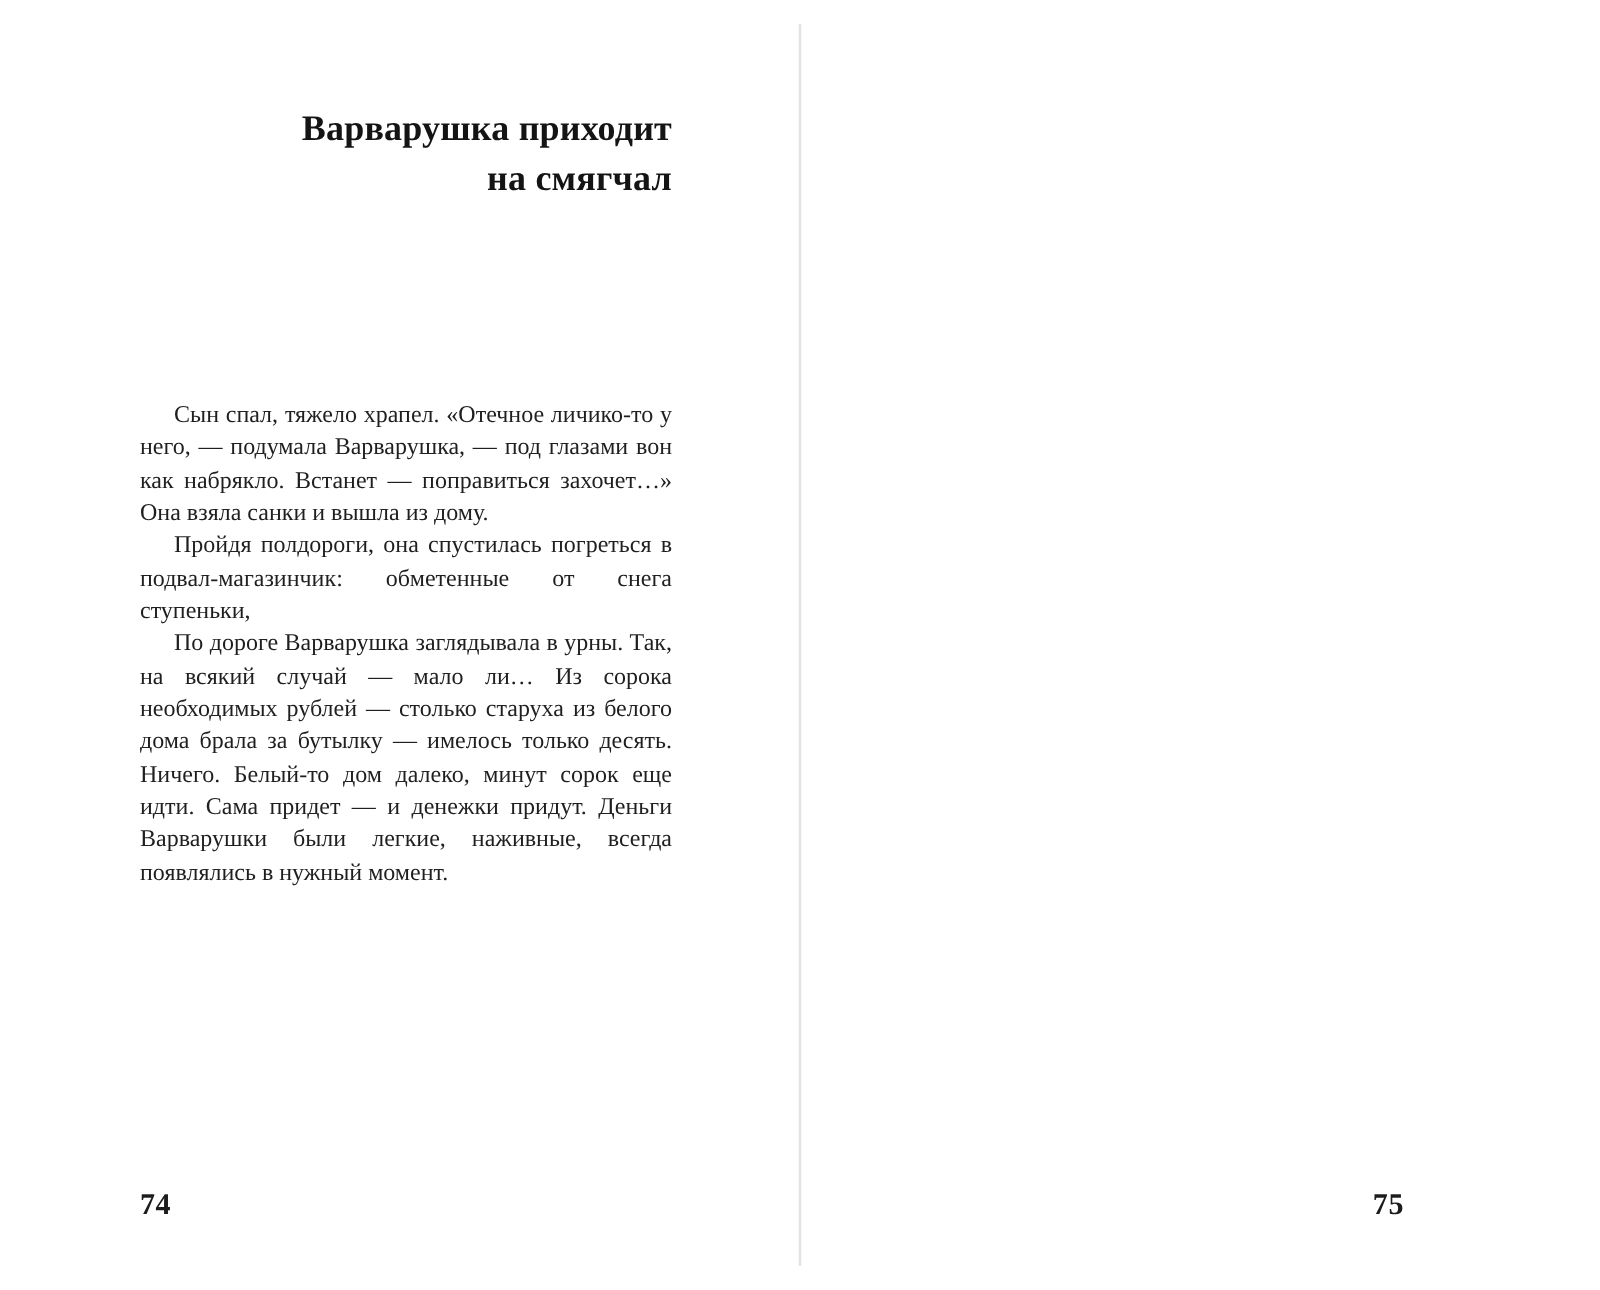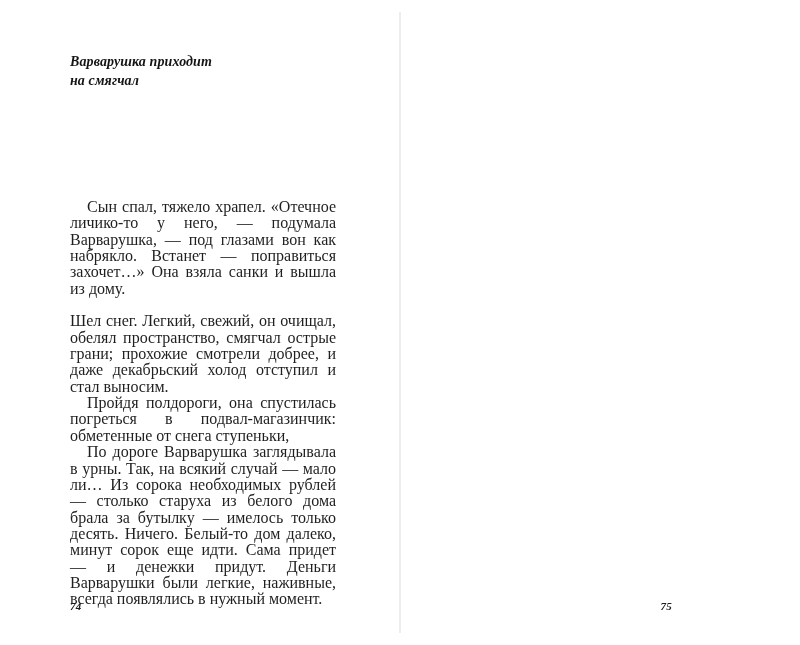--- a/index.html
+++ b/index.html
@@ -23,21 +23,21 @@
     position: absolute;
     inset: 0;
     display: flex;
   }
   .page {
     position: relative;
     height: 100%;
     box-sizing: border-box;
   }
   .page-left  { width: 400px; }
-  .page-right { width: 336px; }
+  .page-right { width: 336px; margin-left: 30px; }
 
   
   .gutter {
     position: absolute;
     top: 12px;
     bottom: 12px;
     left: 399px;
     width: 2px;
     background: linear-gradient(to right,
                 rgba(0,0,0,0.00),
@@ -45,77 +45,74 @@
                 rgba(0,0,0,0.00));
     pointer-events: none;
   }
 
   
   .chapter-title {
     position: absolute;
     top: 52px;
     left: 70px;
     width: 266px;
-    text-align: left;
-    font-size: 14px;
+    text-align: right;
+    font-size: 18px;
     line-height: 1.38;
     font-weight: bold;
     letter-spacing: 0.1px;
     color: #141414;
-    font-style: italic;
   }
   .chapter-title .t-line { display: block; }
 
   
   .body-col {
-    font-size: 16px;
+    font-size: 12px;
     line-height: 16.35px;
     text-align: justify;
     text-justify: inter-word;
     hyphens: none;
     color: #1f1f1f;
   }
   .body-col p {
     margin: 0;
     text-indent: 17px;
   }
   .body-col p.noindent { text-indent: 0; }
   .body-col p.gap-before { margin-top: 16.35px; }
 
   
   .left-body  { position: absolute; top: 199px;  left: 70px; width: 266px; }
 
   
   .folio {
     position: absolute;
     bottom: 33px;
-    font-size: 11px;
+    font-size: 15px;
     font-weight: bold;
     color: #1c1c1c;
     letter-spacing: 0.3px;
-    font-style: italic;
   }
   .folio-left  { left: 70px; }
   .folio-right { right: 64px; }
 </style>
 </head>
 <body>
 
 <div class="spread">
 
   <div class="page page-left">
 
     <div class="chapter-title">
       <span class="t-line">Варварушка приходит</span>
       <span class="t-line">на смягчал</span>
     </div>
 
     <div class="body-col left-body">
       <p>Сын спал, тяжело храпел. «Отечное личико-то у него, — подумала Варварушка, — под глазами вон как набрякло. Встанет — поправиться захочет…» Она взяла санки и вышла из дому.</p>
-      <p class="noindent gap-before">Шел снег. Легкий, свежий, он очищал, обелял пространство, смягчал острые грани; прохожие смотрели добрее, и даже декабрьский холод отступил и стал выносим.</p>
       <p>Пройдя полдороги, она спустилась погреться в подвал-магазинчик: обметенные от снега ступеньки,</p>
       <p>По дороге Варварушка заглядывала в урны. Так, на всякий случай — мало ли… Из сорока необходимых рублей — столько старуха из белого дома брала за бутылку — имелось только десять. Ничего. Белый-то дом далеко, минут сорок еще идти. Сама придет — и денежки придут. Деньги Варварушки были легкие, наживные, всегда появлялись в нужный момент.</p>
     </div>
 
     <div class="folio folio-left">74</div>
   </div>
 
   <div class="page page-right">
 
     <div class="folio folio-right">75</div>

